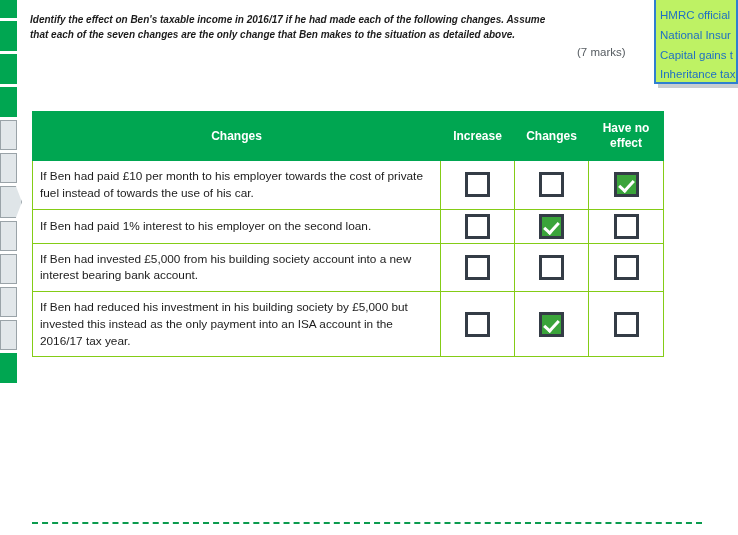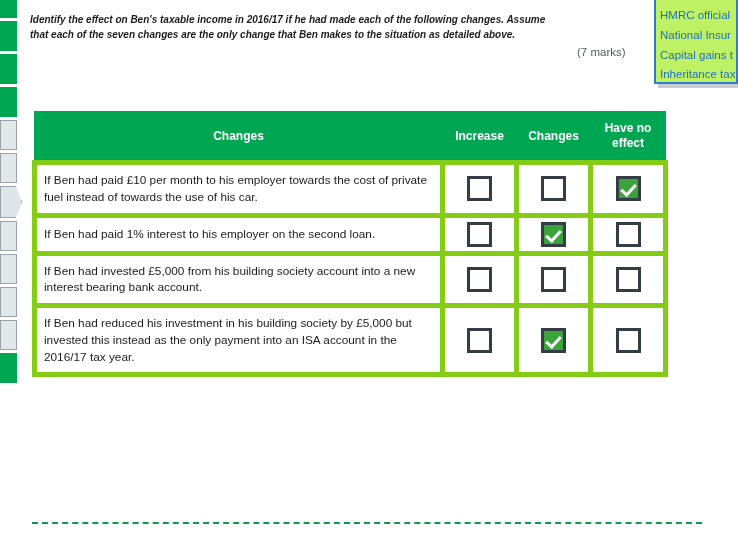--- a/index.html
+++ b/index.html
@@ -86,21 +86,21 @@
     text-align: center;
     border: 1px solid #00a651;
     padding: 9px 4px;
     line-height: 1.25;
   }
   #answer-table th.col-changes { width: 399px; }
   #answer-table th.col-opt     { width: 65px; }
   #answer-table th.col-opt-wide{ width: 66px; text-align: center; }
 
   #answer-table td {
-    border: 5px solid #84cc16;
+    border: 1px solid #84cc16;
     font-size: 11.8px;
     line-height: 1.42;
     color: #1c1c1c;
     vertical-align: middle;
   }
   #answer-table td.change-cell {
     padding: 7px 5px 7px 7px;
     text-align: left;
   }
   #answer-table td.opt-cell {

